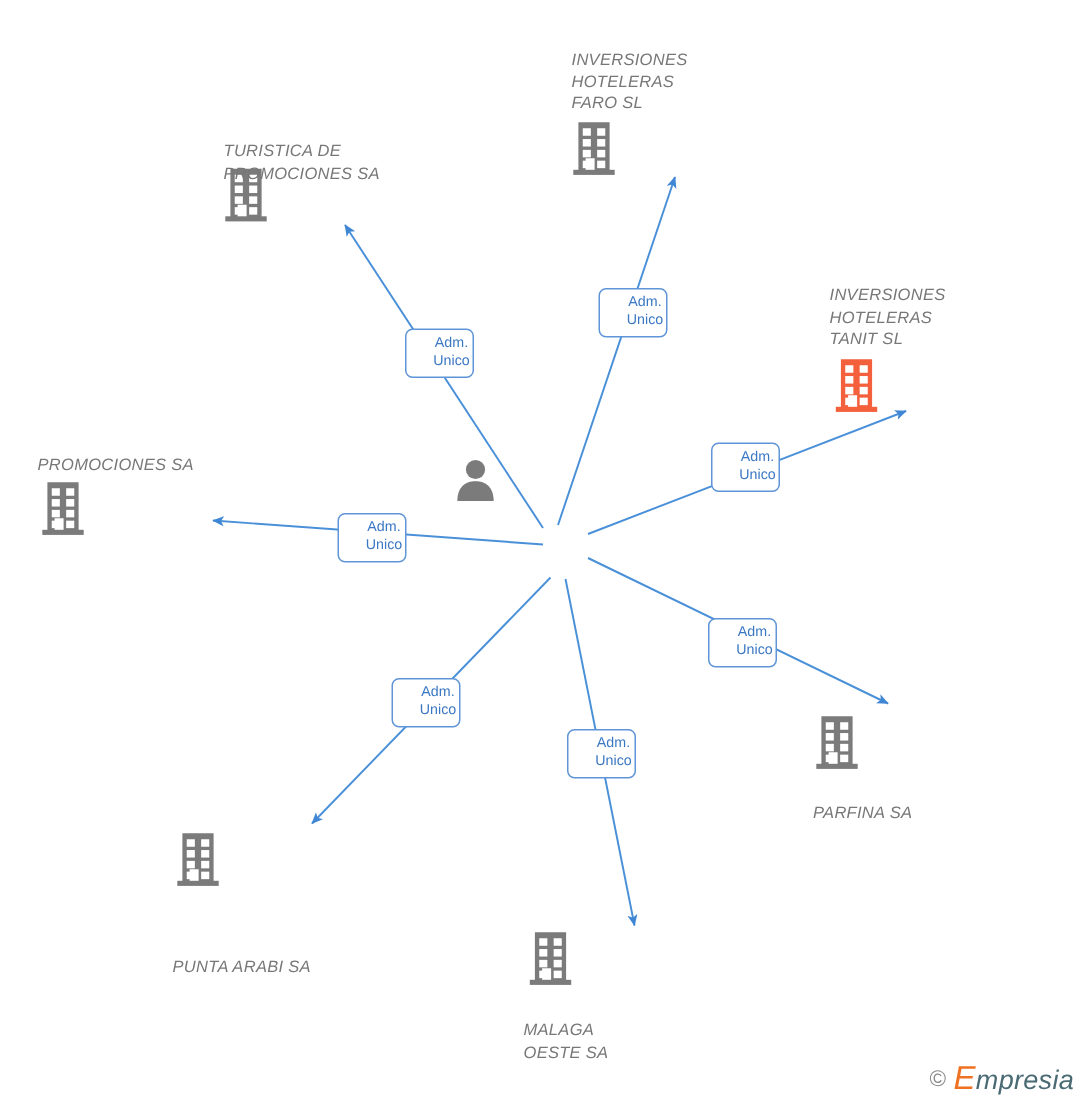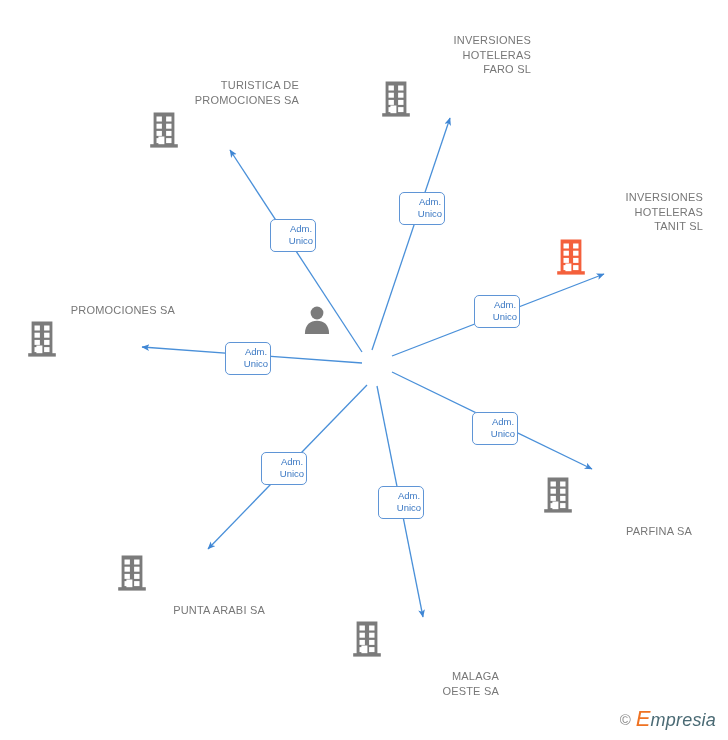--- a/index.html
+++ b/index.html
@@ -24,32 +24,33 @@
     top: 0;
     width: 728px;
     height: 740px;
   }
 
   
   .node {
     position: absolute;
     width: 150px;
     margin-left: -75px;
-    text-align: right;
+    text-align: left;
     z-index: 3;
+    font-style: italic;
   }
   .node-label {
     font-size: 11px;
     line-height: 14.5px;
     color: #777777;
     letter-spacing: .2px;
     white-space: pre-line;
   }
   .node-label.below {
-    margin-top: 6px;
+    margin-top: 17px;
   }
   .node-icon {
     display: block;
     margin: 0 auto;
   }
   .node-icon svg { display: block; }
 
   
   .edge-label {
     position: absolute;
@@ -135,21 +136,21 @@
             <rect x="17.1" y="12.7" width="5.4" height="5" fill="#ffffff"></rect>
             <rect x="7.5" y="19.9" width="5.4" height="5" fill="#ffffff"></rect>
             <rect x="17.1" y="19.9" width="5.4" height="5" fill="#ffffff"></rect>
             <rect x="7.5" y="27.1" width="5.4" height="5" fill="#ffffff"></rect>
             <rect x="17.1" y="27.1" width="5.4" height="5" fill="#ffffff"></rect>
       <rect x="9.4" y="25.5" width="6" height="8.5" fill="#ffffff"></rect>
       <rect x="1.2" y="33.2" width="27.6" height="3.4" fill="#7b7b7b"></rect>
     </svg>
         </span>
       </div>
-      <div class="node node-label-wrap" style="left: 224px; top: 78px;">
+      <div class="node node-label-wrap" style="left: 224px; top: 94px;">
         <div class="node-label">TURISTICA DE
 PROMOCIONES SA</div>
       </div>
       <div class="node" style="left: 456px; top: 80px;">
         <span class="node-icon">
           <svg width="34" height="40" viewBox="0 0 34 40">
       <rect x="4.6" y="1.5" width="20.8" height="32.5" fill="#7b7b7b"></rect>
       <rect x="7.5" y="5.5" width="5.4" height="5" fill="#ffffff"></rect>
             <rect x="17.1" y="5.5" width="5.4" height="5" fill="#ffffff"></rect>
             <rect x="7.5" y="12.7" width="5.4" height="5" fill="#ffffff"></rect>
@@ -240,21 +241,21 @@
             <rect x="17.1" y="12.7" width="5.4" height="5" fill="#ffffff"></rect>
             <rect x="7.5" y="19.9" width="5.4" height="5" fill="#ffffff"></rect>
             <rect x="17.1" y="19.9" width="5.4" height="5" fill="#ffffff"></rect>
             <rect x="7.5" y="27.1" width="5.4" height="5" fill="#ffffff"></rect>
             <rect x="17.1" y="27.1" width="5.4" height="5" fill="#ffffff"></rect>
       <rect x="9.4" y="25.5" width="6" height="8.5" fill="#ffffff"></rect>
       <rect x="1.2" y="33.2" width="27.6" height="3.4" fill="#7b7b7b"></rect>
     </svg>
         </span>
       </div>
-      <div class="node node-label-wrap" style="left: 190px; top: 597px;">
+      <div class="node node-label-wrap" style="left: 190px; top: 621px;">
         <div class="node-label below">PUNTA ARABI SA</div>
       </div>
       <div class="node" style="left: 427px; top: 620px;">
         <span class="node-icon">
           <svg width="34" height="40" viewBox="0 0 34 40">
       <rect x="4.6" y="1.5" width="20.8" height="32.5" fill="#7b7b7b"></rect>
       <rect x="7.5" y="5.5" width="5.4" height="5" fill="#ffffff"></rect>
             <rect x="17.1" y="5.5" width="5.4" height="5" fill="#ffffff"></rect>
             <rect x="7.5" y="12.7" width="5.4" height="5" fill="#ffffff"></rect>
             <rect x="17.1" y="12.7" width="5.4" height="5" fill="#ffffff"></rect>

